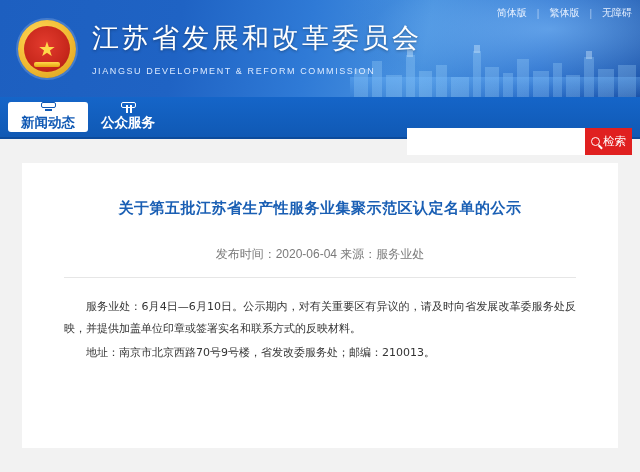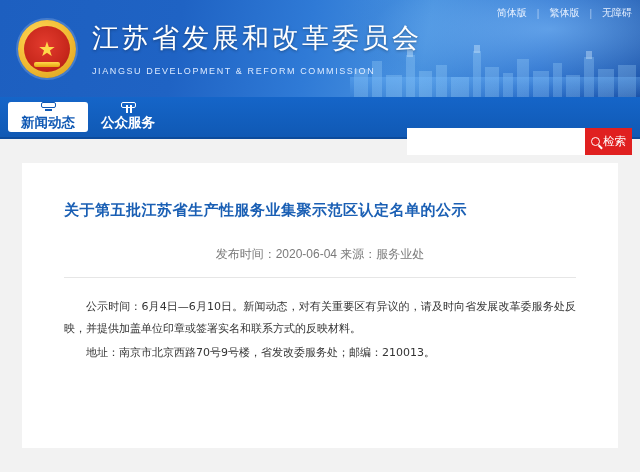--- a/index.html
+++ b/index.html
@@ -149,21 +149,22 @@
     height: calc(472px - 97px - 42px);
     overflow: hidden;
   }
   .card {
     background: #ffffff;
     margin: 0 22px;
     padding: 22px 42px 16px 42px;
     min-height: 285px;
   }
   .art-title {
-    font-family: Liberation Serif, serif;
+    text-align: center;
+    font-family: Liberation Mono, monospace;
     font-size: 15px; font-weight: bold; color: #1a5fb4;
     letter-spacing: .5px;
     padding: 14px 0 24px 0;
     line-height: 1.5;
   }
   .art-meta {
     text-align: center;
     font-size: 12px; color: #7a7a7a;
     padding-bottom: 14px;
     border-bottom: 1px solid #e6e6e6;
@@ -251,21 +252,21 @@
   </div>
 
   <div class="content-wrap">
     <div class="card">
       <div class="art-title">关于第五批江苏省生产性服务业集聚示范区认定名单的公示</div>
       <div class="art-meta">
         <span>发布时间：</span><span>2020-06-04</span>
         <span>来源：</span><span>服务业处</span>
       </div>
       <div class="art-body">
-        <p>公示时间：6月4日—6月10日。新闻动态，对有关重要区有异议的，请及时向省发展改革委服务处反映，并提供加盖单位印章或签署实名和联系方式的反映材料。</p>
+        <p>服务业处：6月4日—6月10日。公示期内，对有关重要区有异议的，请及时向省发展改革委服务处反映，并提供加盖单位印章或签署实名和联系方式的反映材料。</p>
         <p>地址：南京市北京西路70号9号楼，省发改委服务处；邮编：210013。</p>
 
       </div>
     </div>
 
   </div>
 
 </div>
 
 </body></html>

